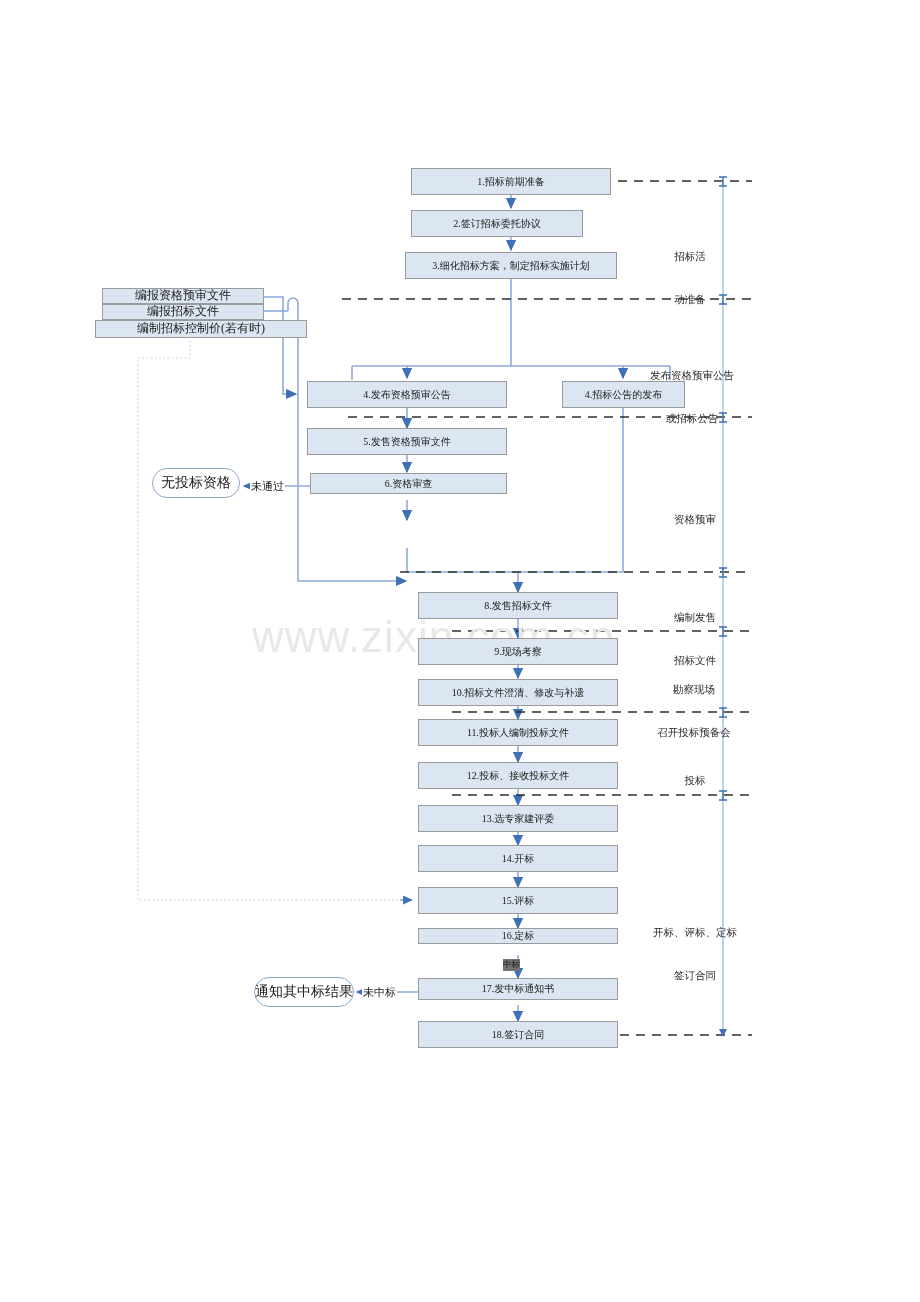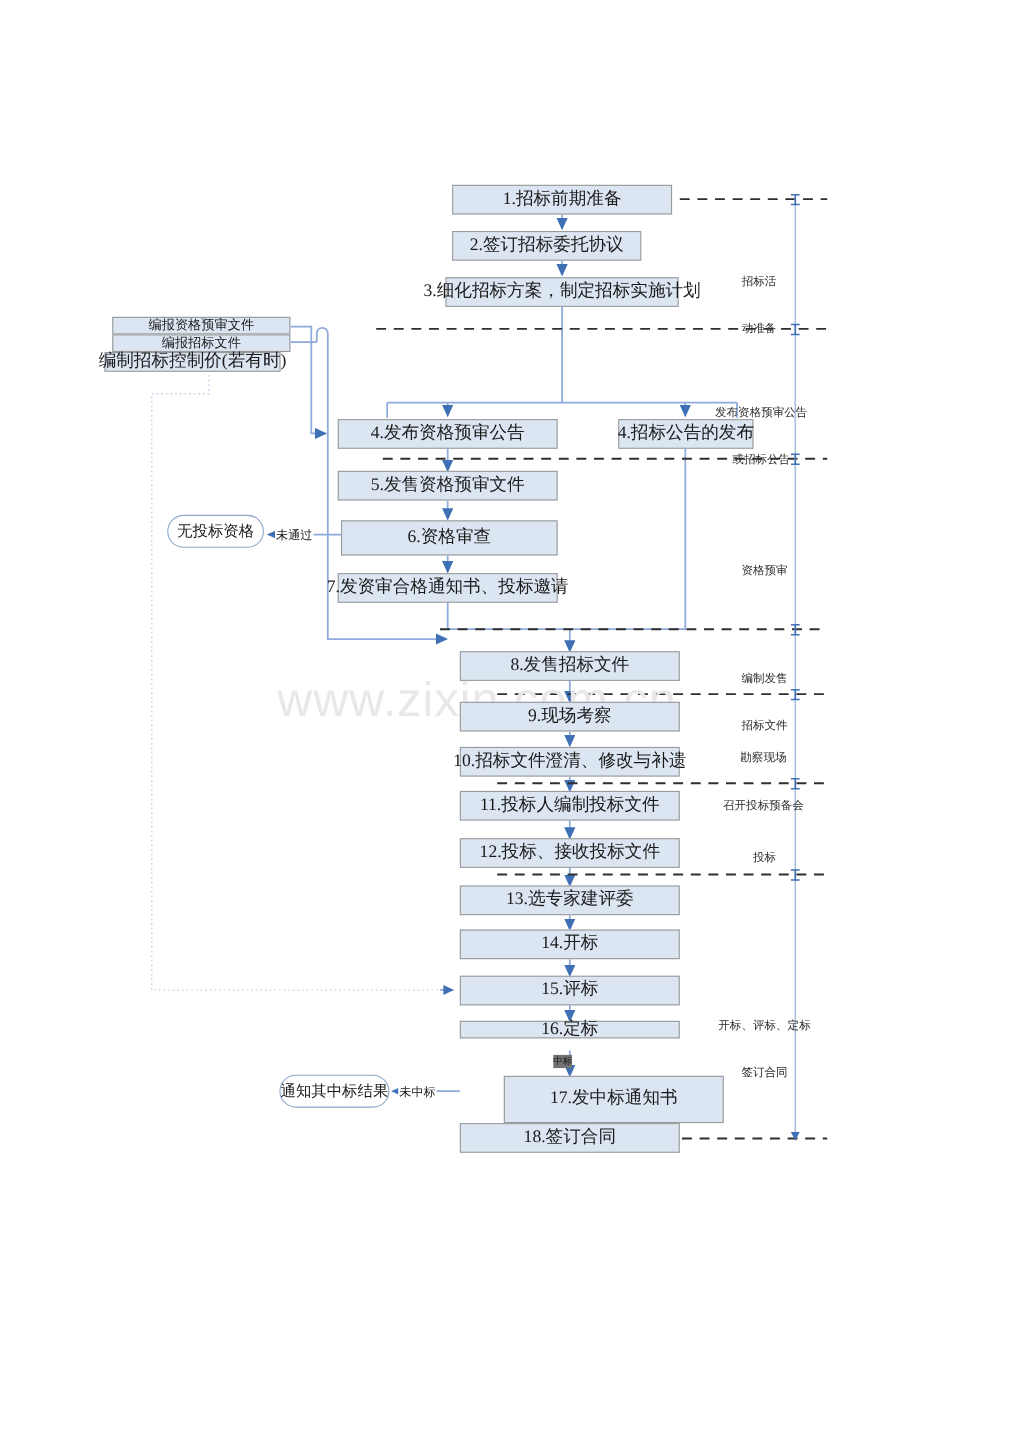--- a/index.html
+++ b/index.html
@@ -36,21 +36,21 @@
   }
   .node{
     position:absolute;
     box-sizing:border-box;
     background:#dce6f2;
     border:1px solid #9a9a9a;
     display:flex;
     align-items:center;
     justify-content:center;
     text-align:center;
-    font-size:16px;
+    font-size:10px;
     line-height:1.15;
     color:#1a1a1a;
     z-index:3;
     white-space:nowrap;
   }
   .oval{
     position:absolute;
     box-sizing:border-box;
     background:#ffffff;
     border:1px solid #8ea9c9;
@@ -206,51 +206,50 @@
   <div class="node" style="left:411px;top:210px;width:172px;height:27px;">2.签订招标委托协议</div>
 
   <div class="node" style="left:405px;top:252px;width:212px;height:27px;">3.细化招标方案，制定招标实施计划</div>
 
   <div class="node" style="left:307px;top:381px;width:200px;height:27px;">4.发布资格预审公告</div>
 
   <div class="node" style="left:562px;top:381px;width:123px;height:27px;">4.招标公告的发布</div>
 
   <div class="node" style="left:307px;top:428px;width:200px;height:27px;">5.发售资格预审文件</div>
 
-  <div class="node" style="left:310px;top:473px;width:197px;height:32px;">6.资格审查</div>
-
-  <div class="node" style="left:307px;top:521px;width:200px;height:27px;">7.发资审合格通知书、投标邀请</div>
+  <div class="node" style="left:310px;top:473px;width:197px;height:21px;">6.资格审查</div>
+
 
   <div class="node" style="left:418px;top:592px;width:200px;height:27px;">8.发售招标文件</div>
 
   <div class="node" style="left:418px;top:638px;width:200px;height:27px;">9.现场考察</div>
 
   <div class="node" style="left:418px;top:679px;width:200px;height:27px;">10.招标文件澄清、修改与补遗</div>
 
   <div class="node" style="left:418px;top:719px;width:200px;height:27px;">11.投标人编制投标文件</div>
 
   <div class="node" style="left:418px;top:762px;width:200px;height:27px;">12.投标、接收投标文件</div>
 
   <div class="node" style="left:418px;top:805px;width:200px;height:27px;">13.选专家建评委</div>
 
   <div class="node" style="left:418px;top:845px;width:200px;height:27px;">14.开标</div>
 
   <div class="node" style="left:418px;top:887px;width:200px;height:27px;">15.评标</div>
 
   <div class="node" style="left:418px;top:928px;width:200px;height:16px;">16.定标</div>
 
-  <div class="node" style="left:418px;top:978px;width:200px;height:43px;margin-left:40px;">17.发中标通知书</div>
+  <div class="node" style="left:418px;top:978px;width:200px;height:22px;">17.发中标通知书</div>
 
   <div class="node" style="left:418px;top:1021px;width:200px;height:27px;">18.签订合同</div>
 
   <div class="node" style="left:102px;top:288px;width:162px;height:16px;font-size:12px;">编报资格预审文件</div>
 
   <div class="node" style="left:102px;top:304px;width:162px;height:16px;font-size:12px;">编报招标文件</div>
 
-  <div class="node" style="left:95px;top:320px;width:160px;height:18px;font-size:16px;">编制招标控制价(若有时)</div>
+  <div class="node" style="left:95px;top:320px;width:212px;height:18px;font-size:12px;">编制招标控制价(若有时)</div>
 
   <div class="oval" style="left:152px;top:468px;width:88px;height:30px;">无投标资格</div>
 
   <div class="oval" style="left:254px;top:977px;width:100px;height:30px;">通知其中标结果</div>
 
   <div class="elbl" style="left:250px;top:479px;">未通过</div>
 
   <div class="elbl" style="left:362px;top:985px;">未中标</div>
 
   <div class="small-elbl" style="left:503px;top:959px;">中标</div>

